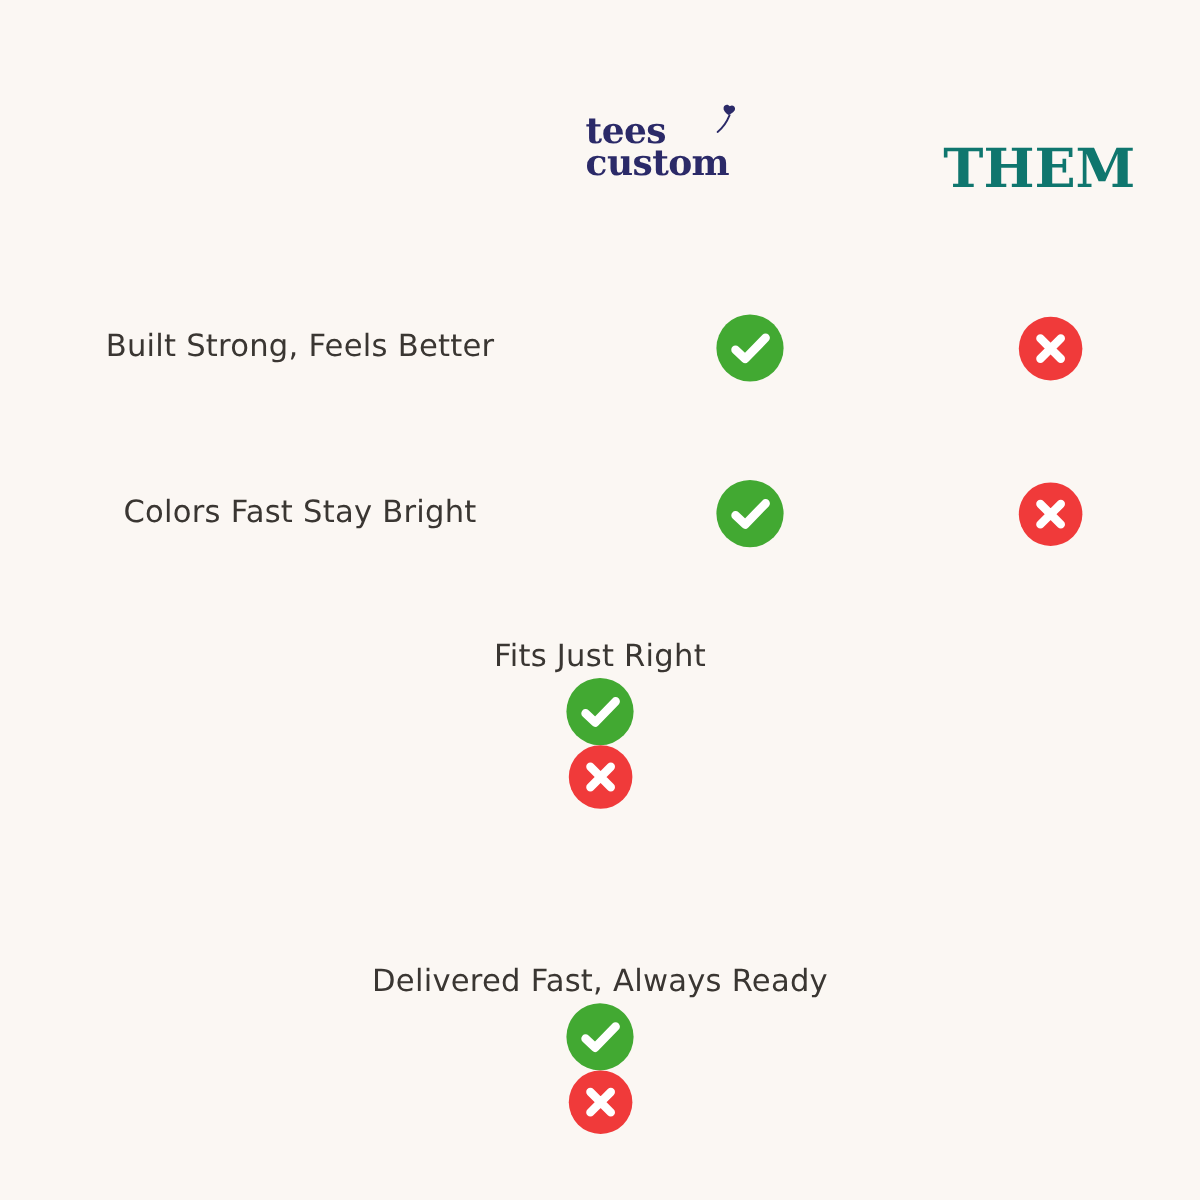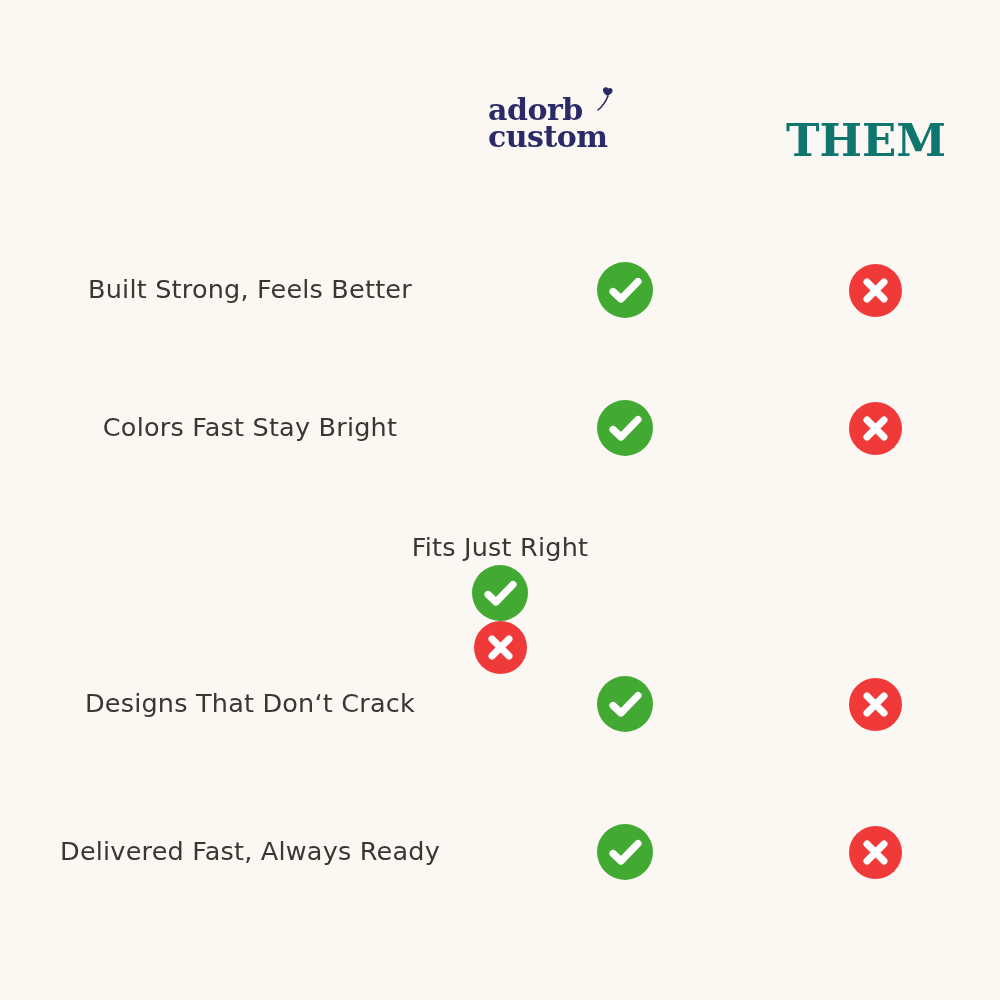--- a/index.html
+++ b/index.html
@@ -90,21 +90,21 @@
     left: 0;
     width: 1000px;
     height: 70px;
     display: flex;
     align-items: center;
   }
   .row-0 { top: 25px; }
   .row-1 { top: 163px; }
   .row-2 { top: 301px; flex-direction: column; }
   .row-3 { top: 439px; }
-  .row-4 { top: 572px; height: 100px; }
+  .row-4 { top: 572px; height: 100px; flex-direction: column; }
 
   .cell-label {
     width: 500px;
     padding: 0 36px;
     text-align: center;
     color: #3A3632;
     font-family: "DejaVu Sans", sans-serif;
     font-size: 25.5px;
     font-weight: 400;
     line-height: 1.32;
@@ -139,21 +139,21 @@
 </style>
 </head>
 <body>
 
 <div class="comparison">
 
   <div class="header-row">
 
     <div class="brand-logo">
       <span class="logo-line logo-line-1">
-        <span>adorb</span>
+        <span>tees</span>
         <span class="heart-balloon">
           <svg viewBox="0 0 34 30" xmlns="http://www.w3.org/2000/svg" aria-hidden="true">
             <path d="M12 26 C17 22, 20 17, 22 12" stroke="#2B2A68" stroke-width="1.6" fill="none" stroke-linecap="round"></path>
             <path d="M22.2 4.6 c-1.5,-2.1 -4.6,-1.6 -5.2,0.9 c-0.5,2.1 1.3,4.2 4.0,6.3 c3.1,-1.3 5.4,-2.8 5.6,-4.9 c0.2,-2.5 -2.7,-3.9 -4.4,-2.3 z" fill="#2B2A68"></path>
           </svg>
         </span>
       </span>
       <span class="logo-line">custom</span>
     </div>
 
@@ -210,37 +210,20 @@
       </div>
       <div class="cell-icon col-them">
         <span class="icon-circle icon-cross">
           <svg viewBox="0 0 53 53" xmlns="http://www.w3.org/2000/svg" aria-hidden="true">
             <path d="M18 18 L35 35 M35 18 L18 35" fill="none" stroke="#FFFFFF" stroke-width="7" stroke-linecap="round"></path>
           </svg>
         </span>
       </div>
     </div>
 
-    <div class="row row-3">
-      <div class="cell-label">Designs That Don‘t Crack</div>
-      <div class="cell-icon col-us">
-        <span class="icon-circle icon-check">
-          <svg viewBox="0 0 56 56" xmlns="http://www.w3.org/2000/svg" aria-hidden="true">
-            <path d="M16 29.5 L24 37 L41 19.5" fill="none" stroke="#FFFFFF" stroke-width="7.2" stroke-linecap="round" stroke-linejoin="round"></path>
-          </svg>
-        </span>
-      </div>
-      <div class="cell-icon col-them">
-        <span class="icon-circle icon-cross">
-          <svg viewBox="0 0 53 53" xmlns="http://www.w3.org/2000/svg" aria-hidden="true">
-            <path d="M18 18 L35 35 M35 18 L18 35" fill="none" stroke="#FFFFFF" stroke-width="7" stroke-linecap="round"></path>
-          </svg>
-        </span>
-      </div>
-    </div>
 
     <div class="row row-4">
       <div class="cell-label">Delivered Fast, Always Ready</div>
       <div class="cell-icon col-us">
         <span class="icon-circle icon-check">
           <svg viewBox="0 0 56 56" xmlns="http://www.w3.org/2000/svg" aria-hidden="true">
             <path d="M16 29.5 L24 37 L41 19.5" fill="none" stroke="#FFFFFF" stroke-width="7.2" stroke-linecap="round" stroke-linejoin="round"></path>
           </svg>
         </span>
       </div>

